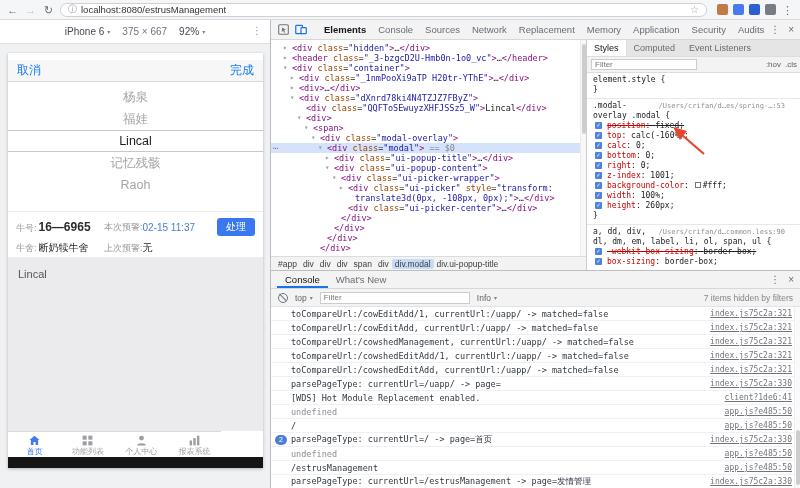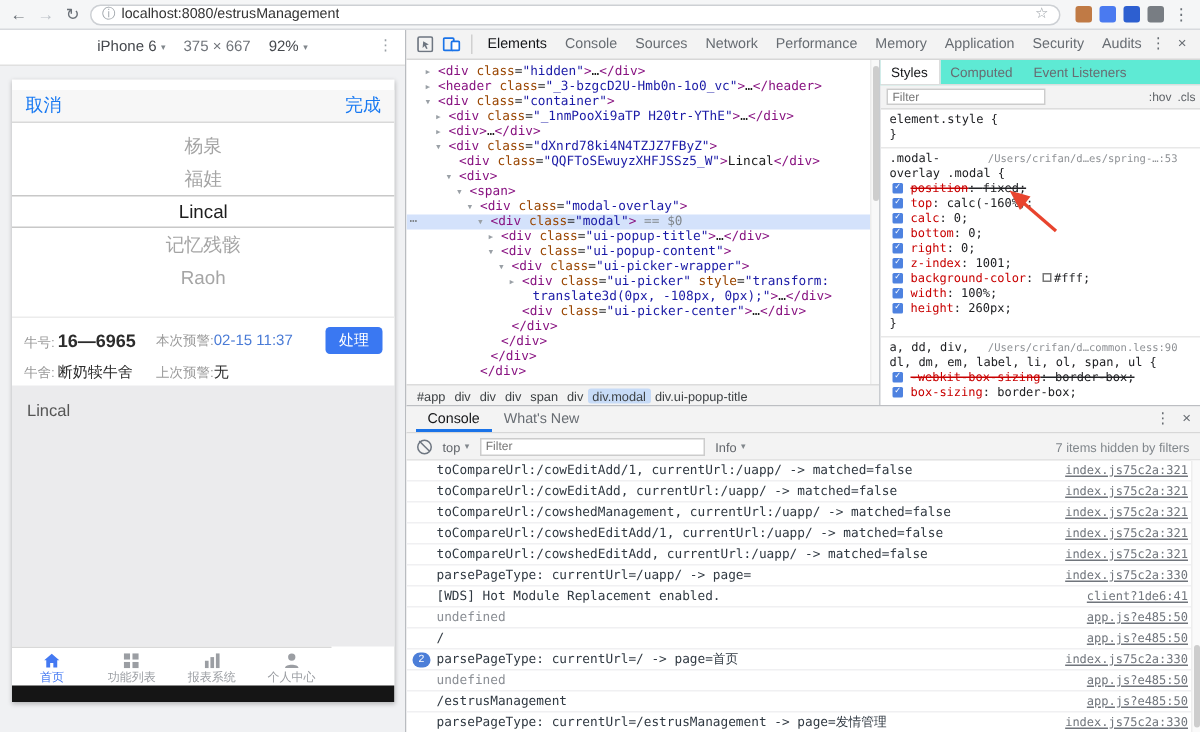--- a/index.html
+++ b/index.html
@@ -52,42 +52,42 @@
   .p-tabic{height:13px;line-height:0}
   #p-black{position:absolute;left:0;top:404px;width:255px;height:11px;background:#151515}
 
   
   #dt{left:270px;top:20px;width:530px;height:468px;background:#fff;border-left:1px solid #b9bcc0}
   #dt-toolbar{position:absolute;left:0;top:0;width:529px;height:20px;background:#f3f3f3;border-bottom:1px solid #d7d7d7;display:flex;align-items:center;padding:0 4px}
   .tbicon{display:inline-flex;align-items:center;margin:0 3px;line-height:0}
   .vsep{width:1px;height:13px;background:#d0d0d0;margin:0 4px}
   #dt-tabs{display:flex;height:100%}
   .dt-tab{padding:0 6px;font-size:9.5px;color:#676c72;height:100%;display:flex;align-items:center;white-space:nowrap}
-  .dt-tab.active{color:#141518;font-weight:normal}
+  .dt-tab.active{color:#141518;font-weight:bold}
   .dt-right{margin-left:auto;display:flex;gap:8px;color:#676c72;padding-right:5px;font-size:10px}
 
   
   #el-pane{position:absolute;left:0;top:20px;width:315px;height:216px;overflow:hidden;background:#fff}
   #el-tree{padding-top:3px;font-family:"DejaVu Sans Mono",monospace;font-size:8.5px;line-height:10px}
   .tl{position:relative;white-space:pre;color:#111}
   .tl.sel{background:#d4e2fb}
   .arr{position:absolute;top:0;color:#9aa0a6;font-size:7.5px}
   .gutter{position:absolute;left:2px;color:#80868b}
   .tk-p{color:#881280}.tk-a{color:#994500}.tk-t{color:#1c1c1c}.tk-v{color:#1a1aa6}.tk-g{color:#80868b}
   #el-scroll{position:absolute;right:0;top:0;width:6px;height:216px;background:#f8f8f8;border-left:1px solid #ececec}
   #el-scroll .thumb{position:absolute;left:1px;top:4px;width:4px;height:90px;background:#cdcdcd;border-radius:2px}
 
   
   #crumbs{position:absolute;left:0;top:236px;width:315px;height:14px;background:#f3f3f3;border-top:1px solid #dcdcdc;display:flex;align-items:center;font-size:8.5px;color:#3c4043;padding:0 4px;overflow:hidden;white-space:nowrap}
   .crumb{padding:0 3px;border-radius:2px}
   .crumb.sel{background:#c7dbf7}
 
   
   #st-pane{position:absolute;left:315px;top:20px;width:215px;height:230px;border-left:1px solid #c9ccd0;overflow:hidden;background:#fff}
-  #st-tabs{height:17px;background:#5eead4;border-bottom:1px solid #ddd;display:flex;font-size:9px;color:#676c72}
+  #st-tabs{height:17px;background:#e5e5e5;border-bottom:1px solid #ddd;display:flex;font-size:9px;color:#676c72}
   .st-tab{padding:0 7px;display:flex;align-items:center;height:100%;white-space:nowrap}
   .st-tab.active{background:#fff;color:#141518;border-right:1px solid #ddd}
   #st-filter{height:16px;background:#f3f3f3;border-bottom:1px solid #ddd;display:flex;align-items:center;padding:0 4px}
   .stf{width:106px;height:11px;font-size:8px;border:1px solid #ccc;padding:0 3px;color:#333;background:#fff}
   .st-toggles{margin-left:auto;font-size:8px;color:#5f6368;display:flex;gap:4px}
   #st-rules{position:absolute;top:33px;left:0;right:0;bottom:0;overflow:hidden;font-family:"DejaVu Sans Mono",monospace;font-size:8px;line-height:10px;color:#202124}
   .rule{border-bottom:1px solid #e8e8e8;padding:2px 16px 3px 6px}
   .sel-line{display:flex;justify-content:space-between}
   .src{color:#8d9094;font-size:7px;margin-left:4px;white-space:nowrap}
   .prop{position:relative;padding-left:14px}
@@ -201,32 +201,32 @@
           <span class="p-tabic"><svg width="13" height="13" viewBox="0 0 16 16">
               <rect x="2" y="2" width="5" height="5" fill="currentColor"></rect>
               <rect x="9" y="2" width="5" height="5" fill="currentColor"></rect>
               <rect x="2" y="9" width="5" height="5" fill="currentColor"></rect>
               <rect x="9" y="9" width="5" height="5" fill="currentColor"></rect>
             </svg></span>
           <div class="p-tablb">功能列表</div>
         </div>
         <div class="p-tab">
           <span class="p-tabic"><svg width="13" height="13" viewBox="0 0 16 16">
+              <circle cx="8" cy="5" r="3" fill="currentColor"></circle>
+              <path d="M2.5 14 C2.5 10.5 13.5 10.5 13.5 14 Z" fill="currentColor"></path>
+            </svg></span>
+          <div class="p-tablb">个人中心</div>
+        </div>
+        <div class="p-tab">
+          <span class="p-tabic"><svg width="13" height="13" viewBox="0 0 16 16">
               <rect x="2" y="8" width="3" height="6" fill="currentColor"></rect>
               <rect x="6.5" y="5" width="3" height="9" fill="currentColor"></rect>
               <rect x="11" y="2" width="3" height="12" fill="currentColor"></rect>
             </svg></span>
           <div class="p-tablb">报表系统</div>
-        </div>
-        <div class="p-tab">
-          <span class="p-tabic"><svg width="13" height="13" viewBox="0 0 16 16">
-              <circle cx="8" cy="5" r="3" fill="currentColor"></circle>
-              <path d="M2.5 14 C2.5 10.5 13.5 10.5 13.5 14 Z" fill="currentColor"></path>
-            </svg></span>
-          <div class="p-tablb">个人中心</div>
         </div>
       </div>
     <div id="p-black"></div>
   </div>
 
   <div id="dt" class="abs">
     <div id="dt-toolbar">
       <span class="tbicon">
         <svg width="11" height="11" viewBox="0 0 16 16">
             <rect x="1" y="1" width="14" height="14" rx="1.5" fill="none" stroke="#6e7681" stroke-width="1.6"></rect>
@@ -238,21 +238,21 @@
             <rect x="1" y="1.5" width="9" height="11" rx="1" fill="none" stroke="#1a73e8" stroke-width="1.6"></rect>
             <rect x="8" y="4.5" width="7" height="8" rx="1" fill="#fff" stroke="#1a73e8" stroke-width="1.6"></rect>
           </svg>
       </span>
       <span class="vsep"></span>
       <div id="dt-tabs">
           <div class="dt-tab active">Elements</div>
           <div class="dt-tab">Console</div>
           <div class="dt-tab">Sources</div>
           <div class="dt-tab">Network</div>
-          <div class="dt-tab">Performance</div>
+          <div class="dt-tab">Replacement</div>
           <div class="dt-tab">Memory</div>
           <div class="dt-tab">Application</div>
           <div class="dt-tab">Security</div>
           <div class="dt-tab">Audits</div>
         </div>
       <span class="dt-right">
         <span>⋮</span>
         <span>×</span>
       </span>
     </div>

